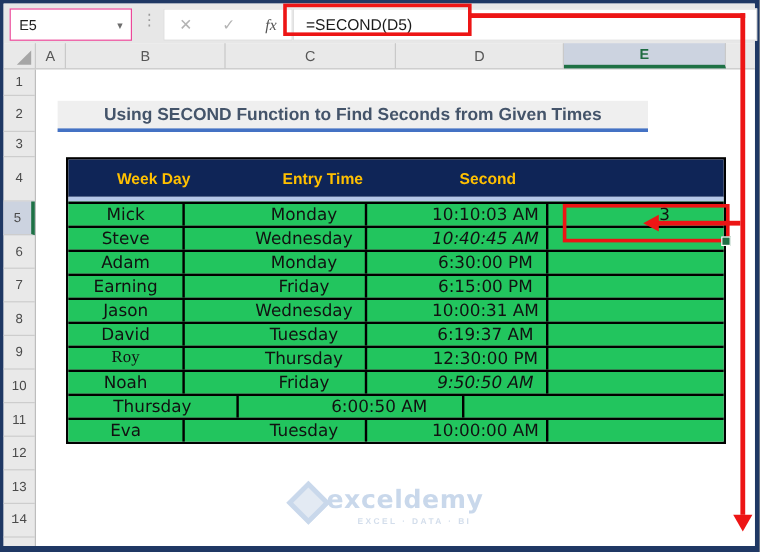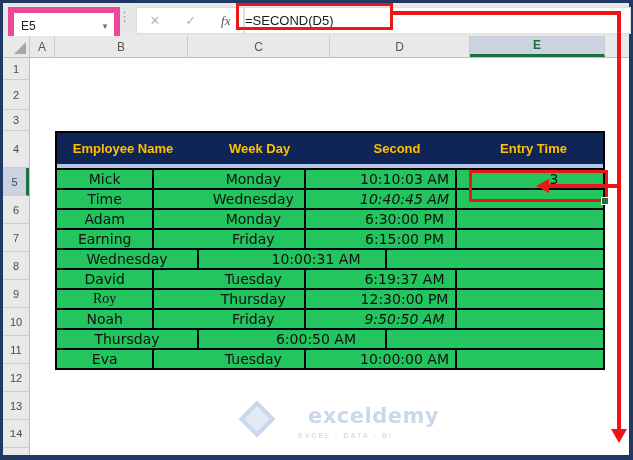--- a/index.html
+++ b/index.html
@@ -1,33 +1,33 @@
 <!DOCTYPE html>
 <html style="--window-border: #1f3864; --header-navy: #0f2557; --gold: #ffc000; --band-blue: #b4c6e7; --title-underline: #4472c4; --annotation-red: #ed1515; --selection-green: #1e7145;"><head>
 <meta charset="utf-8">
 <style>
   html,body{margin:0;padding:0;background:#888;font-family:"Liberation Sans",sans-serif;}
   #window{position:relative;width:633px;height:460px;background:var(--window-border,#1f3864);overflow:hidden;}
   #inner{position:absolute;left:3px;top:3px;width:626px;height:452px;background:#fff;}
 
   
   #formula-strip{position:absolute;left:3px;top:3px;width:626px;height:33px;background:#e7e7e7;}
-  #name-box{position:absolute;left:5px;top:4px;width:100px;height:25px;background:#fff;border:6px solid #ec4899;
+  #name-box{position:absolute;left:5px;top:4px;width:100px;height:25px;background:#fff;border:1px solid #ec4899;
             display:flex;align-items:center;font-size:12px;color:#222;}
   #name-box .val{padding-left:7px;flex:1;}
   #name-box .arrow{width:18px;text-align:center;color:#6d6d6d;font-size:9px;}
   #dots-sep{position:absolute;left:115px;top:6px;color:#9a9a9a;font-size:13px;letter-spacing:0;}
   #btn-panel{position:absolute;left:133px;top:4px;width:106px;height:25px;background:#fff;border:1px solid #dcdcdc;
              display:flex;align-items:center;justify-content:space-around;}
   #btn-panel .xbtn{color:#b4b4b4;font-size:13px;}
   #btn-panel .vbtn{color:#b4b4b4;font-size:13px;}
   #btn-panel .fxbtn{color:#555;font-size:13px;font-family:"Liberation Serif",serif;font-style:italic;}
   #formula-field{position:absolute;left:241px;top:4px;width:385px;height:25px;background:#fff;border:1px solid #e0e0e0;
                  display:flex;align-items:center;font-size:13px;color:#1a1a1a;}
-  #formula-field .ftext{}
+  #formula-field .ftext{padding-left:10px;}
 
   
   #col-headers{position:absolute;left:3px;top:36px;width:626px;height:22px;background:#e9e9e9;display:flex;
                border-bottom:1px solid #bdbdbd;box-sizing:border-box;}
   .col-h{box-sizing:border-box;border-right:1px solid #c9c9c9;font-size:12px;color:#565656;
          display:flex;align-items:center;justify-content:center;height:100%;}
   .col-h.selected{background:#ccd3e0;border-bottom:3px solid var(--selection-green,#1e7145);color:#1e6b41;font-weight:bold;}
   #corner-cell{width:27px;position:relative;box-sizing:border-box;border-right:1px solid #c9c9c9;height:100%;}
   #corner-cell .tri{position:absolute;right:3px;bottom:3px;width:0;height:0;
                     border-left:12px solid transparent;border-bottom:12px solid #a6a6a6;}
@@ -69,21 +69,21 @@
   #annot-left-arrow{left:536px;top:179px;width:0;height:0;border-top:7px solid transparent;
                     border-bottom:7px solid transparent;border-right:13px solid var(--annotation-red,#ed1515);}
   #annot-cell-rect{left:469px;top:170px;width:139px;height:32px;border:3px solid var(--annotation-red,#ed1515);box-sizing:border-box;}
   #fill-handle{left:601px;top:197px;width:6px;height:6px;background:var(--selection-green,#1e7145);border:1px solid #fff;}
 
   
   #watermark{position:absolute;left:238px;top:400px;width:180px;height:48px;z-index:30;opacity:0.55;pointer-events:none;}
   #wm-diamond{position:absolute;left:6px;top:6px;width:26px;height:26px;transform:rotate(45deg);
               background:#cdd9ea;border:4px solid #9db9dc;box-sizing:border-box;}
   #wm-brand{position:absolute;left:34px;top:4px;font-size:21px;font-weight:bold;color:#9db9dc;letter-spacing:0.5px;
-            font-family:"DejaVu Sans",sans-serif;margin-left:36px;}
+            font-family:"DejaVu Sans",sans-serif;}
   #wm-tagline{position:absolute;left:60px;top:32px;font-size:7px;letter-spacing:2px;color:#b0c3dc;font-weight:bold;}
 </style>
 </head>
 <body>
 
 <div id="window">
   <div id="inner"></div>
 
   <div id="formula-strip">
     <div id="name-box">
@@ -125,54 +125,57 @@
       <div class="row-h" style="height: 28px;">9</div>
       <div class="row-h" style="height: 28px;">10</div>
       <div class="row-h" style="height: 28px;">11</div>
       <div class="row-h" style="height: 28px;">12</div>
       <div class="row-h" style="height: 28px;">13</div>
       <div class="row-h" style="height: 28px; font-family: Liberation Mono, monospace;">14</div>
     </div>
 
   <div id="sheet"></div>
 
+  <div id="title-banner">
+    <span class="ttext">Using SECOND Function to Find Seconds from Given Times</span>
+  </div>
 
   <div id="xl-table">
       <div class="t-head">
-        <div class="hcell" style="width: 133px;">Employee Name</div>
         <div class="hcell" style="width: 142px;">Week Day</div>
+        <div class="hcell" style="width: 140px;">Entry Time</div>
         <div class="hcell" style="width: 135px;">Second</div>
-        <div class="hcell" style="width: 140px;">Entry Time</div>
       </div>
       <div class="t-band"></div>
       <div class="t-row">
         <div class="dcell" style="width: 133px;">Mick</div>
         <div class="dcell" style="width: 142px;">Monday</div>
         <div class="dcell" style="width: 140px;">10:10:03 AM</div>
         <div class="dcell" style="width: 135px;">3</div>
       </div>
       <div class="t-row">
-        <div class="dcell" style="width: 133px;">Time</div>
+        <div class="dcell" style="width: 133px;">Steve</div>
         <div class="dcell" style="width: 142px;">Wednesday</div>
         <div class="dcell" style="width: 140px; font-style: italic;">10:40:45 AM</div>
         <div class="dcell" style="width: 135px;"></div>
       </div>
       <div class="t-row">
         <div class="dcell" style="width: 133px;">Adam</div>
         <div class="dcell" style="width: 142px;">Monday</div>
         <div class="dcell" style="width: 140px;">6:30:00 PM</div>
         <div class="dcell" style="width: 135px;"></div>
       </div>
       <div class="t-row">
         <div class="dcell" style="width: 133px;">Earning</div>
         <div class="dcell" style="width: 142px;">Friday</div>
         <div class="dcell" style="width: 140px;">6:15:00 PM</div>
         <div class="dcell" style="width: 135px;"></div>
       </div>
       <div class="t-row">
+        <div class="dcell" style="width: 133px;">Jason</div>
         <div class="dcell" style="width: 142px;">Wednesday</div>
         <div class="dcell" style="width: 140px; text-align: center;">10:00:31 AM</div>
         <div class="dcell" style="width: 135px;"></div>
       </div>
       <div class="t-row">
         <div class="dcell" style="width: 133px;">David</div>
         <div class="dcell" style="width: 142px;">Tuesday</div>
         <div class="dcell" style="width: 140px;">6:19:37 AM</div>
         <div class="dcell" style="width: 135px;"></div>
       </div>

